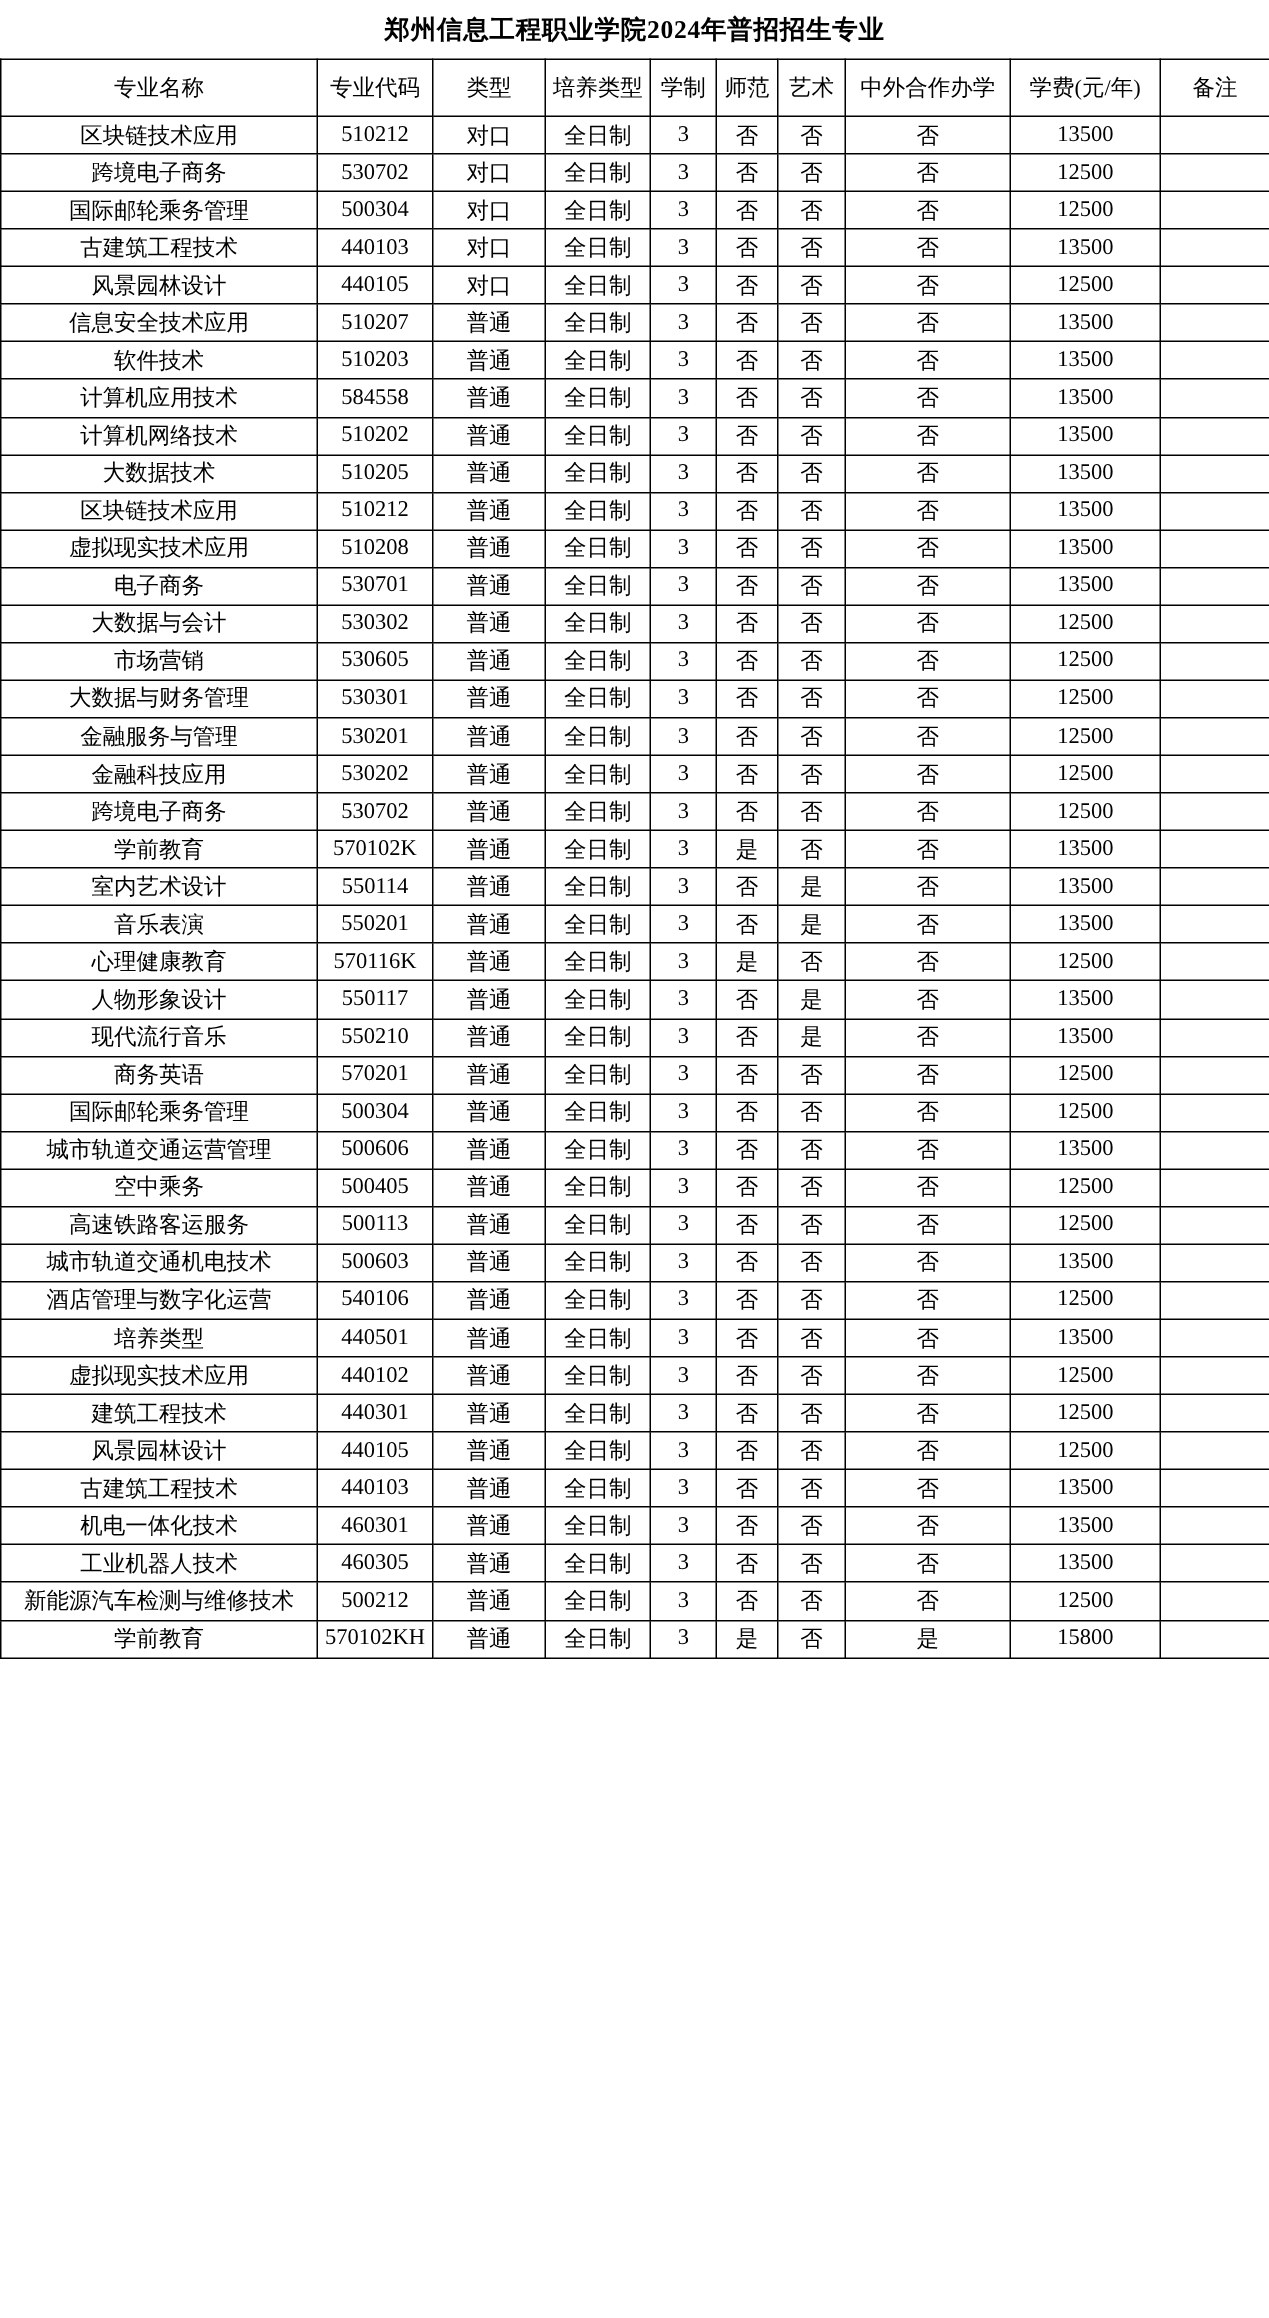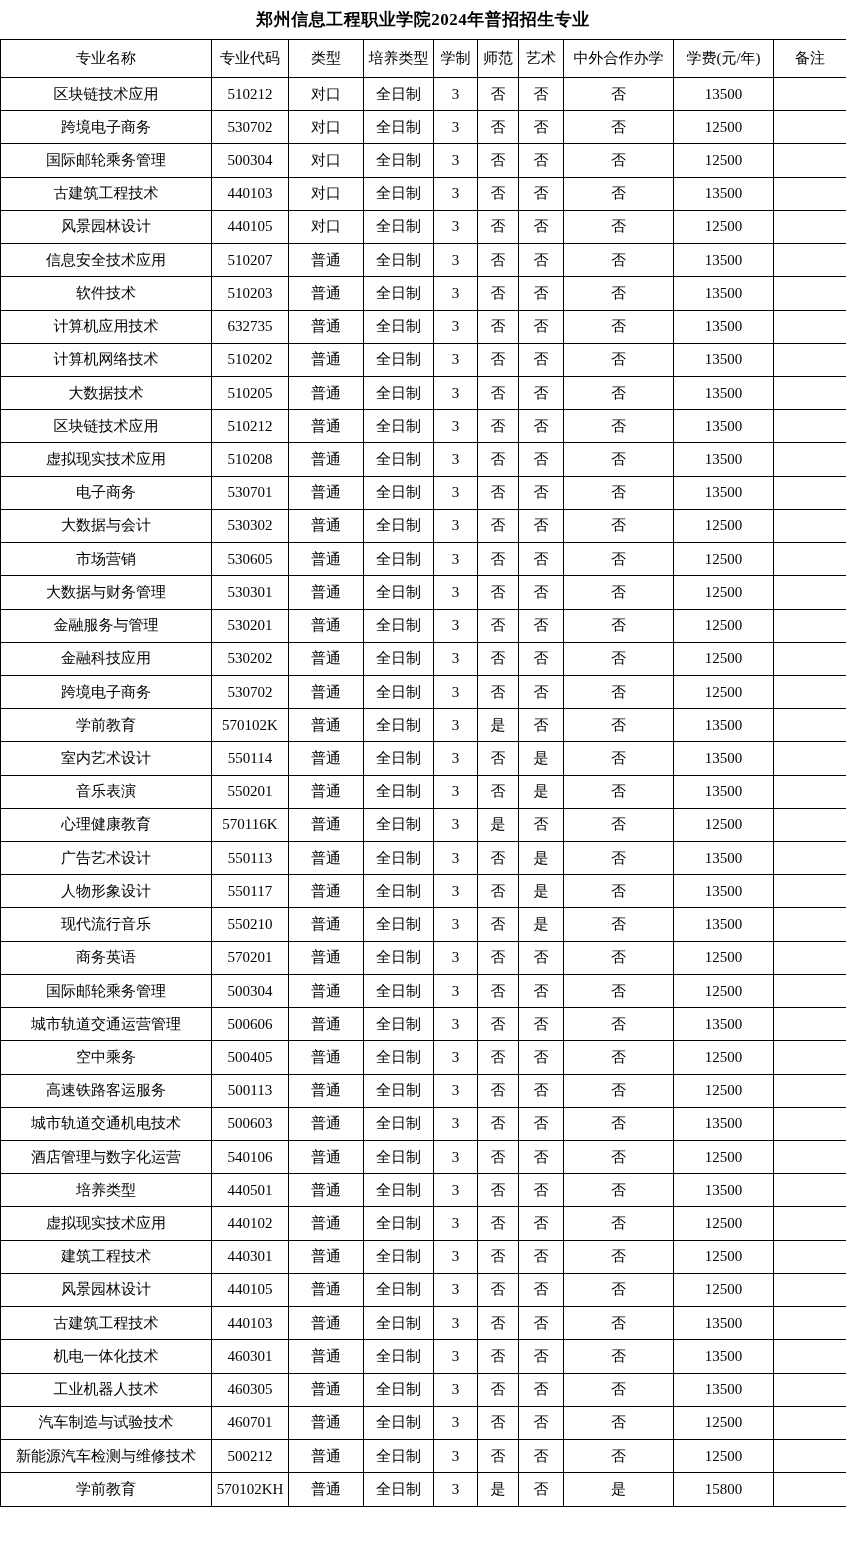--- a/index.html
+++ b/index.html
@@ -15,21 +15,21 @@
     height: 39px;
     display: flex; align-items: center; justify-content: center;
   }
   .title-bar .title-text {
     font-size: 17px;
     font-weight: bold;
     letter-spacing: 0.5px;
   }
   table.majors {
     width: 846px;
-    height: 1468px;
+    height: 1067px;
     border-collapse: collapse;
     table-layout: fixed;
   }
   table.majors th, table.majors td {
     border: 1px solid #000000;
     text-align: center;
     vertical-align: middle;
     font-size: 15px;
     font-weight: normal;
     padding: 0 1px;
@@ -153,21 +153,21 @@
           <td>全日制</td>
           <td class="num">3</td>
           <td>否</td>
           <td>否</td>
           <td>否</td>
           <td class="num">13500</td>
           <td></td>
         </tr>
         <tr>
           <td>计算机应用技术</td>
-          <td class="num">632735</td>
+          <td class="num">584558</td>
           <td>普通</td>
           <td>全日制</td>
           <td class="num">3</td>
           <td>否</td>
           <td>否</td>
           <td>否</td>
           <td class="num">13500</td>
           <td></td>
         </tr>
         <tr>
@@ -344,32 +344,20 @@
           <td>普通</td>
           <td>全日制</td>
           <td class="num">3</td>
           <td>是</td>
           <td>否</td>
           <td>否</td>
           <td class="num">12500</td>
           <td></td>
         </tr>
         <tr>
-          <td>广告艺术设计</td>
-          <td class="num">550113</td>
-          <td>普通</td>
-          <td>全日制</td>
-          <td class="num">3</td>
-          <td>否</td>
-          <td>是</td>
-          <td>否</td>
-          <td class="num">13500</td>
-          <td></td>
-        </tr>
-        <tr>
           <td>人物形象设计</td>
           <td class="num">550117</td>
           <td>普通</td>
           <td>全日制</td>
           <td class="num">3</td>
           <td>否</td>
           <td>是</td>
           <td>否</td>
           <td class="num">13500</td>
           <td></td>
@@ -545,32 +533,20 @@
         <tr>
           <td>工业机器人技术</td>
           <td class="num">460305</td>
           <td>普通</td>
           <td>全日制</td>
           <td class="num">3</td>
           <td>否</td>
           <td>否</td>
           <td>否</td>
           <td class="num">13500</td>
-          <td></td>
-        </tr>
-        <tr>
-          <td>汽车制造与试验技术</td>
-          <td class="num">460701</td>
-          <td>普通</td>
-          <td>全日制</td>
-          <td class="num">3</td>
-          <td>否</td>
-          <td>否</td>
-          <td>否</td>
-          <td class="num">12500</td>
           <td></td>
         </tr>
         <tr>
           <td>新能源汽车检测与维修技术</td>
           <td class="num">500212</td>
           <td>普通</td>
           <td>全日制</td>
           <td class="num">3</td>
           <td>否</td>
           <td>否</td>

